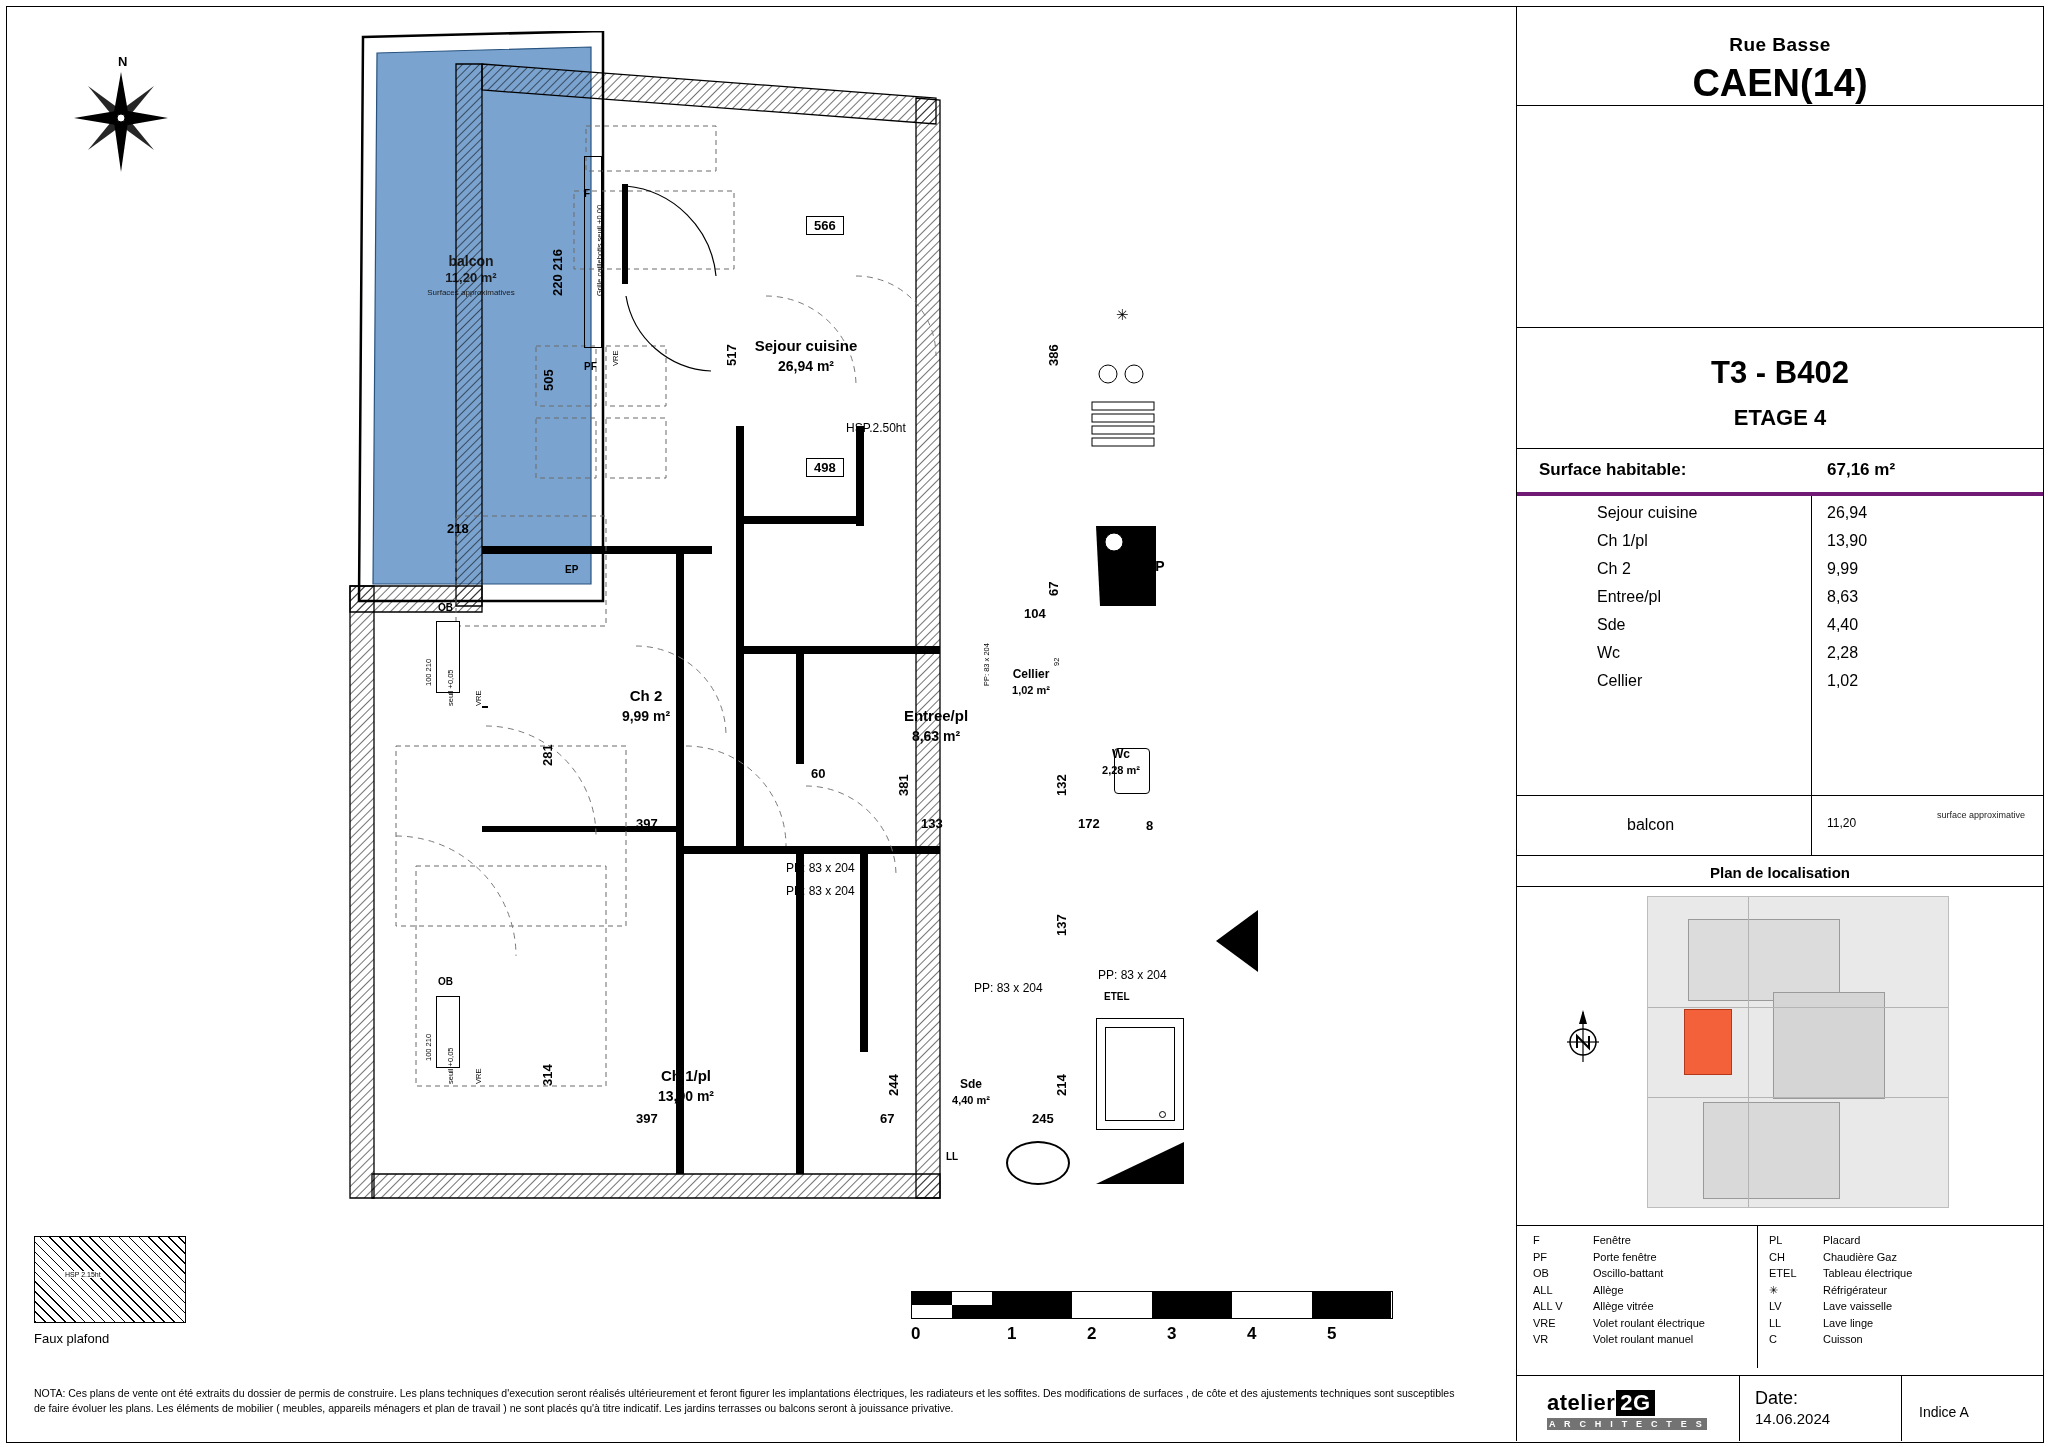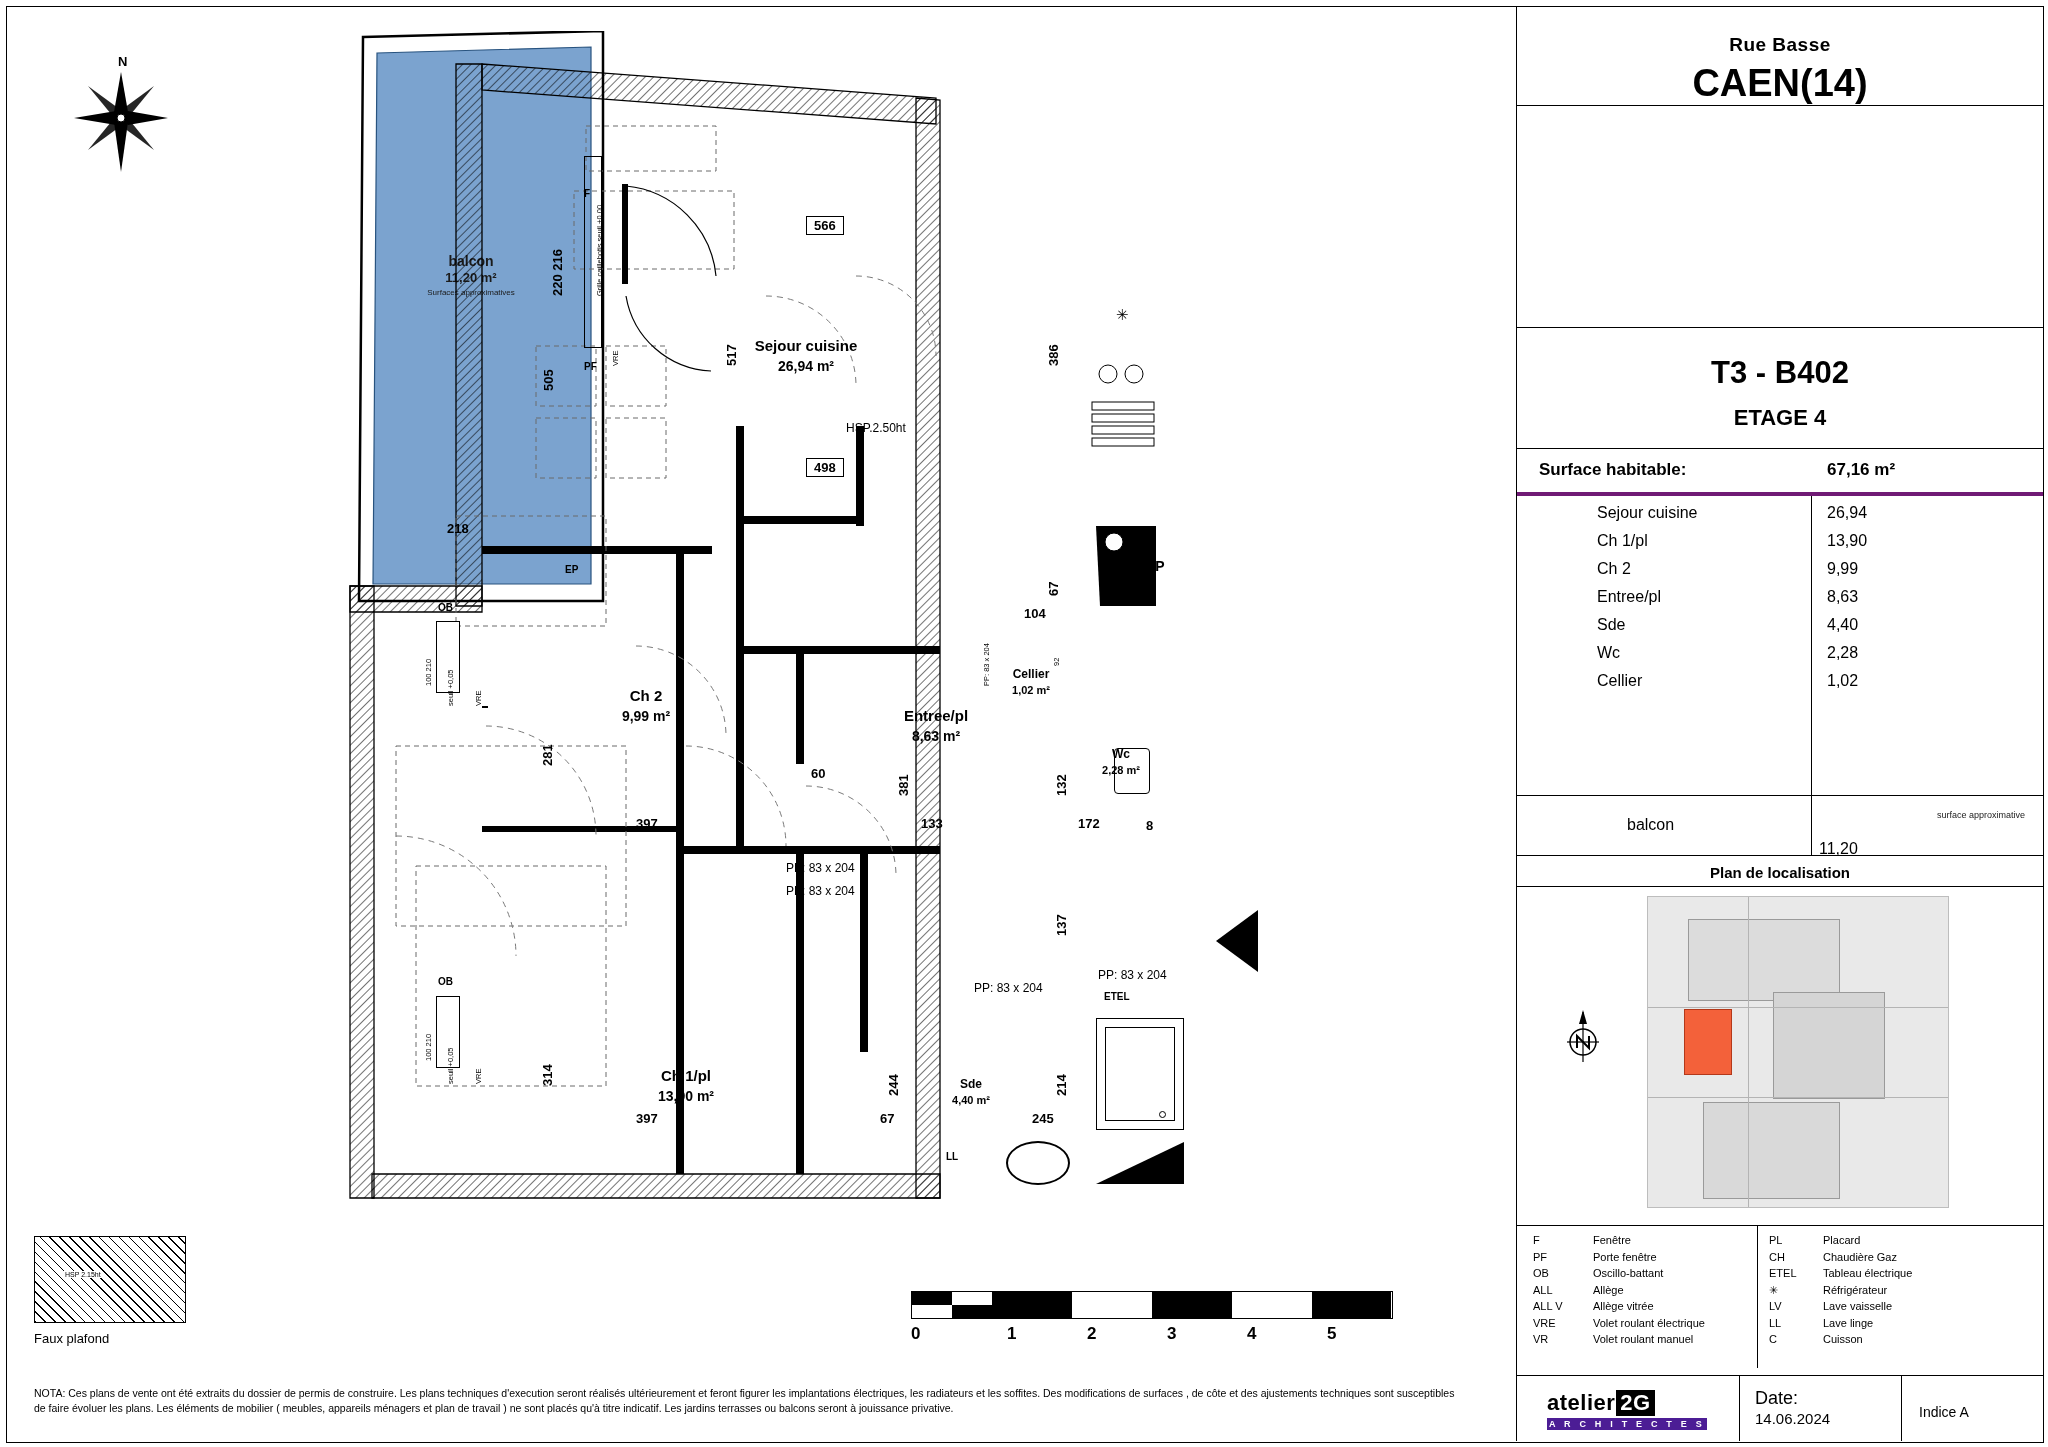--- a/index.html
+++ b/index.html
@@ -34,21 +34,21 @@
   .surf-lbl{position:absolute;left:22px;top:14px;font-size:17px;font-weight:bold;}
   .surf-val{position:absolute;left:310px;top:14px;font-size:17px;font-weight:bold;}
 
   .rooms{position:absolute;left:0;top:8px;width:526px;}
   .room-row{position:relative;height:28px;font-size:16px;}
   .room-row .rn{position:absolute;left:80px;}
   .room-row .rv{position:absolute;left:310px;}
   .vdiv{position:absolute;left:294px;top:0px;width:0;height:300px;border-left:1px solid #000;}
 
   .balcon-lbl{position:absolute;left:110px;top:20px;font-size:16px;}
-  .balcon-val{position:absolute;left:302px;top:20px;font-size:16px;margin-top:24px;}
+  .balcon-val{position:absolute;left:310px;top:20px;font-size:12px;}
   .balcon-note{position:absolute;left:420px;top:14px;font-size:9px;text-align:center;line-height:1.2;color:#222;}
 
   .loc-title{font-size:15px;font-weight:bold;text-align:center;margin-top:8px;}
   .loc-sep{position:absolute;left:0;top:30px;width:526px;border-top:1px solid #000;}
   .loc-map{position:absolute;left:130px;top:40px;width:300px;height:310px;background:#e9e9e9;border:1px solid #bdbdbd;overflow:hidden;}
   .loc-map .blobA{position:absolute;left:40px;top:22px;width:150px;height:80px;background:#dcdcdc;border:1px solid #9a9a9a;}
   .loc-map .blobB{position:absolute;left:125px;top:95px;width:110px;height:105px;background:#d5d5d5;border:1px solid #9a9a9a;}
   .loc-map .blobC{position:absolute;left:55px;top:205px;width:135px;height:95px;background:#d9d9d9;border:1px solid #9a9a9a;}
   .loc-map .hl{position:absolute;left:36px;top:112px;width:46px;height:64px;background:#f3613a;border:1px solid #b3381a;}
   .loc-map .ln{position:absolute;background:#b4b4b4;height:1px;}
@@ -65,21 +65,21 @@
 
   .date-lbl{position:absolute;left:238px;top:12px;font-size:18px;}
   .date-val{position:absolute;left:238px;top:34px;font-size:15px;}
   .indice{position:absolute;left:402px;top:28px;font-size:14px;}
   .date-div1{position:absolute;left:222px;top:0;height:65px;border-left:1.5px solid #000;}
   .date-div2{position:absolute;left:384px;top:0;height:65px;border-left:1.5px solid #000;}
 
   .logo{position:absolute;left:22px;top:14px;margin-left:8px;}
   .logo .lt{font-size:22px;font-weight:bold;letter-spacing:.5px;}
   .logo .lt .sq{display:inline-block;background:#000;color:#fff;padding:0 4px;margin-left:1px;}
-  .logo .lb{font-size:9px;letter-spacing:3.2px;font-weight:bold;background:#4c1d95;color:#fff;padding:1px 2px;margin-top:2px;text-align:center;}
+  .logo .lb{font-size:9px;letter-spacing:3.2px;font-weight:bold;background:#737373;color:#fff;padding:1px 2px;margin-top:2px;text-align:center;}
 
   
   .plan{position:absolute;left:6px;top:6px;width:1510px;height:1435px;}
 
   
   .compass{position:absolute;left:60px;top:50px;width:110px;height:120px;}
   .compass .nlab{position:absolute;left:52px;top:-2px;font-size:13px;font-weight:bold;}
 
   
   .balcony{position:absolute;left:345px;top:25px;width:255px;height:570px;}

